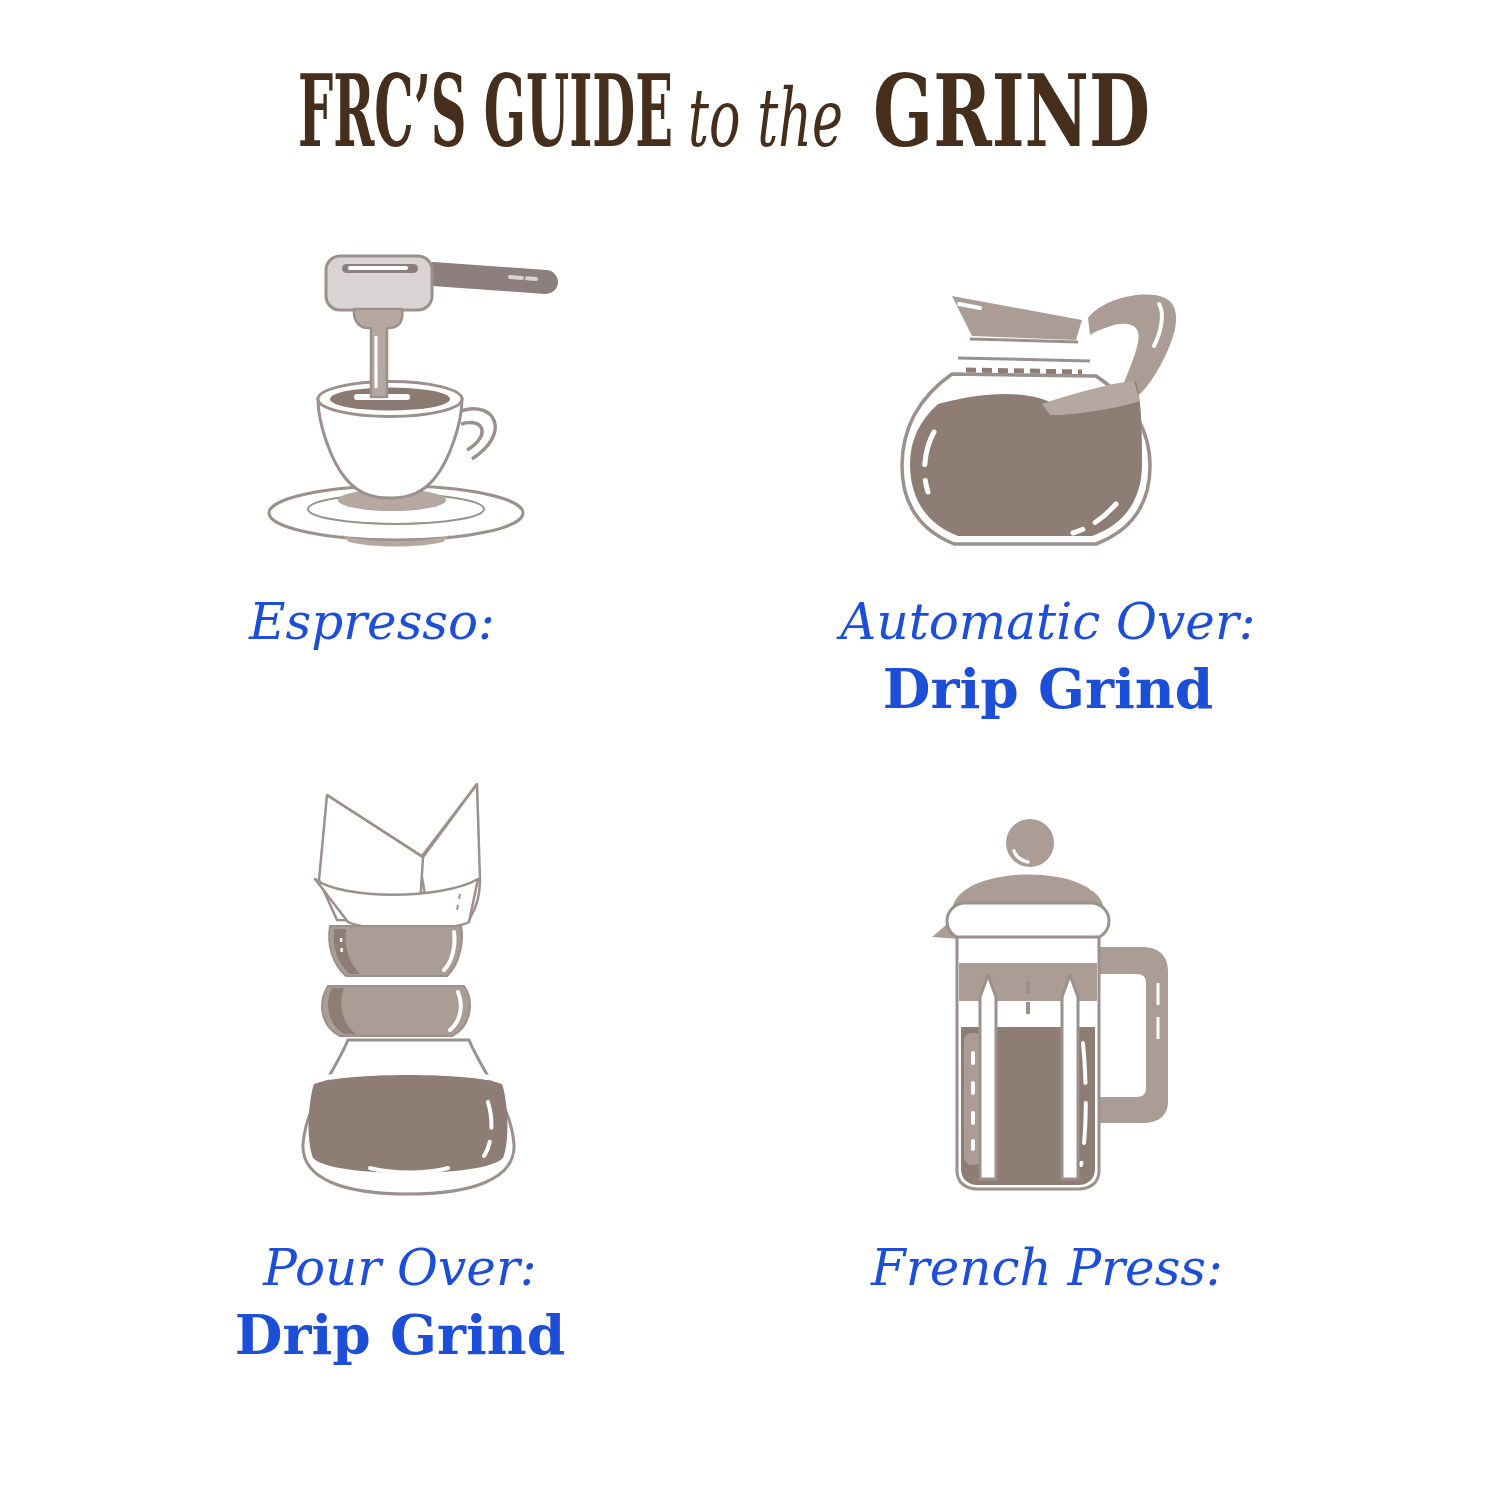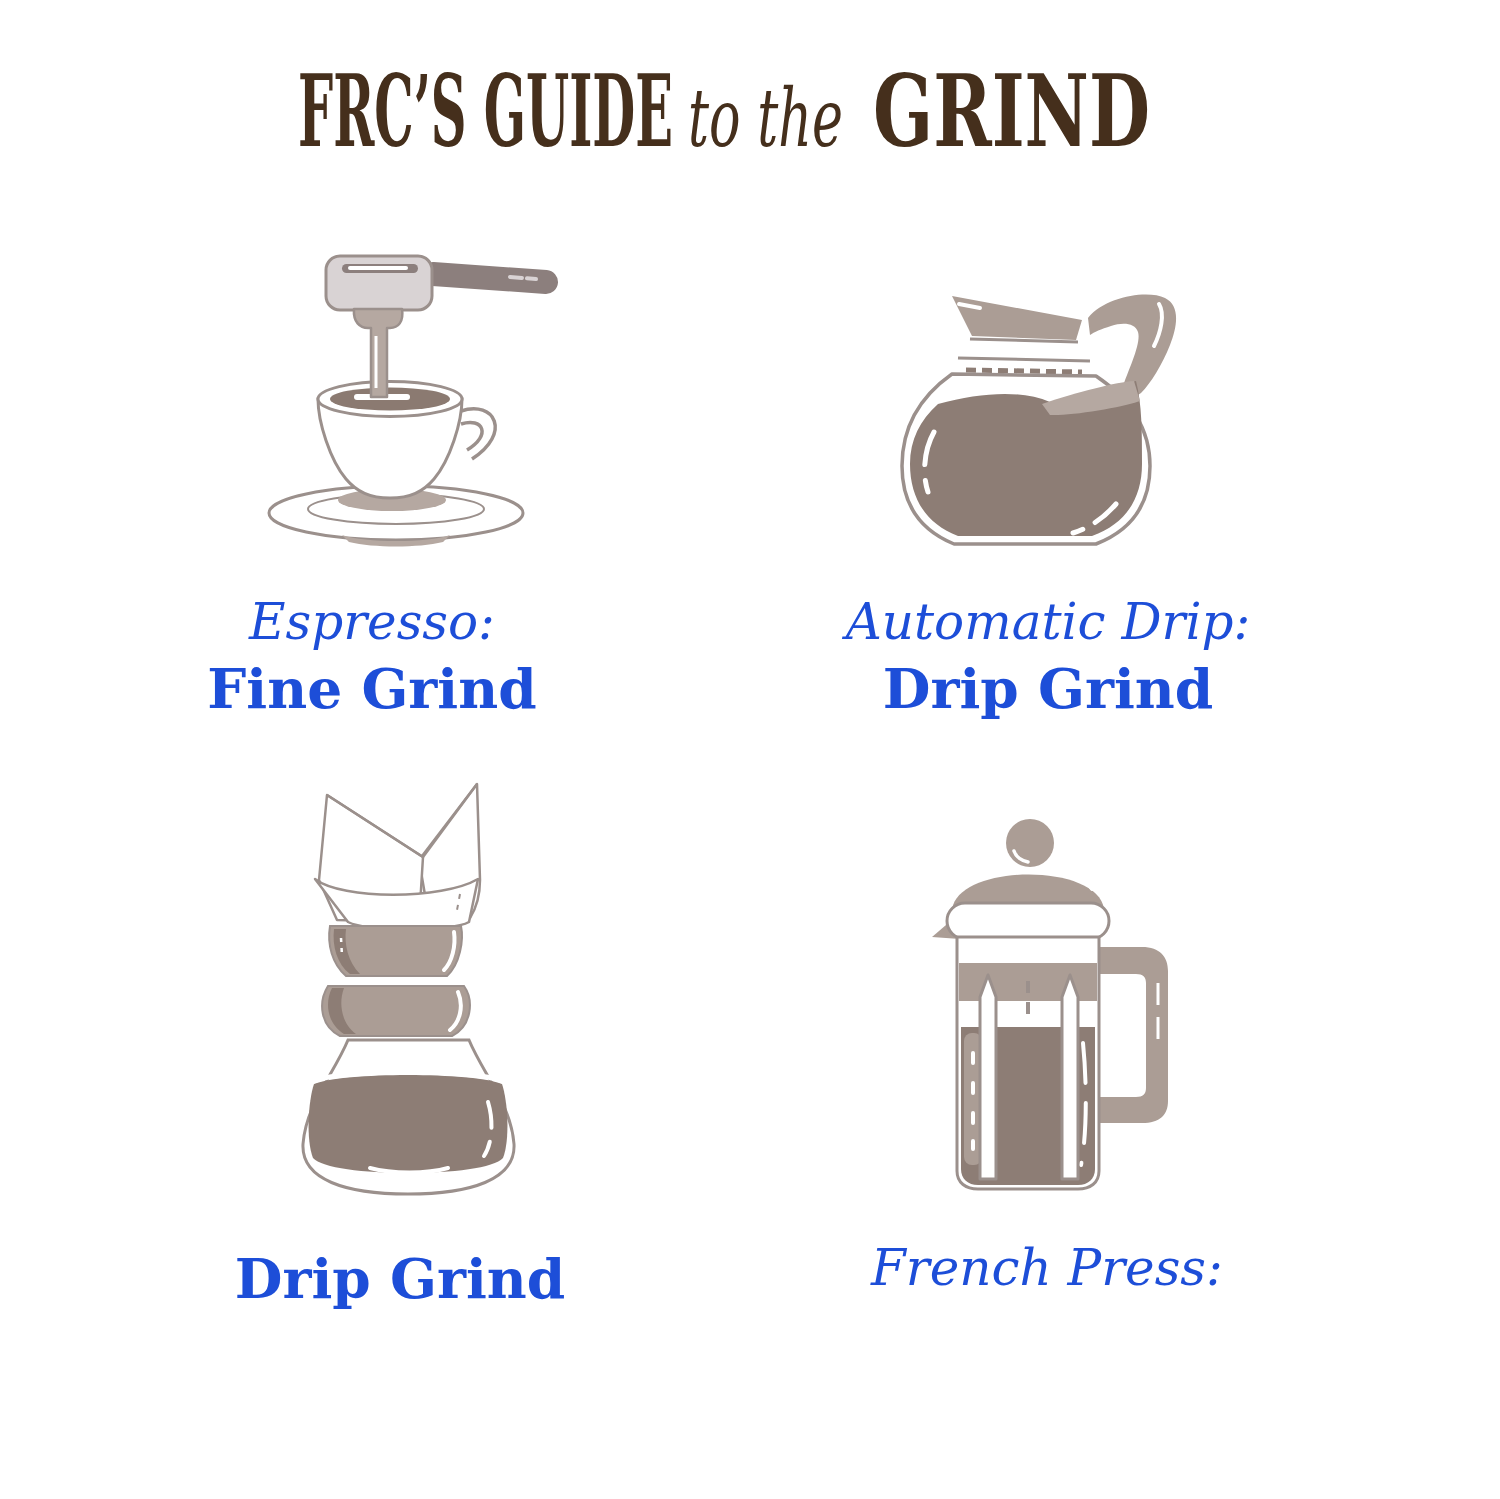--- a/index.html
+++ b/index.html
@@ -180,26 +180,26 @@
       </g>
       <g>
         <path d="M78,192 L86,170 L94,192 L94,374 L78,374 Z" fill="#ffffff" stroke="#9b908c" stroke-width="3" stroke-linejoin="round"></path>
         <path d="M160,192 L168,170 L176,192 L176,374 L160,374 Z" fill="#ffffff" stroke="#9b908c" stroke-width="3" stroke-linejoin="round"></path>
       </g>
     </svg>
   </div>
 
   <div class="caption cap-espresso">
     <span class="method">Espresso:</span>
-    <span class="grind">Fine Grind</span>
   </div>
   <div class="caption cap-drip">
-    <span class="method">Automatic Drip:</span>
+    <span class="method">Automatic Over:</span>
     <span class="grind">Drip Grind</span>
   </div>
   <div class="caption cap-pourover">
+    <span class="method">Pour Over:</span>
     <span class="grind">Drip Grind</span>
   </div>
   <div class="caption cap-frenchpress">
     <span class="method">French Press:</span>
   </div>
 
 </div>
 
 </body></html>

